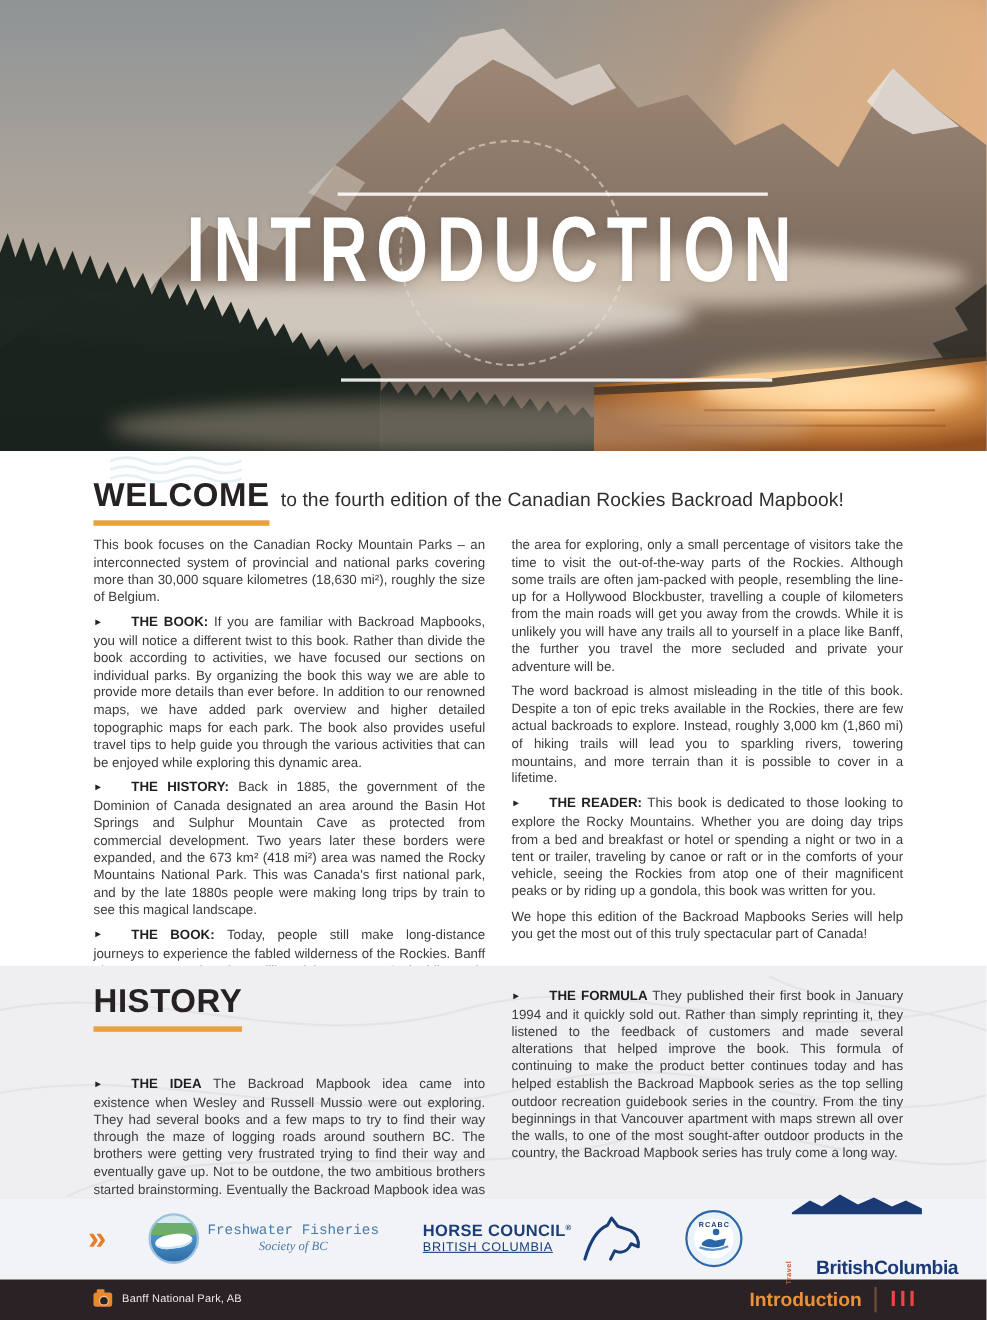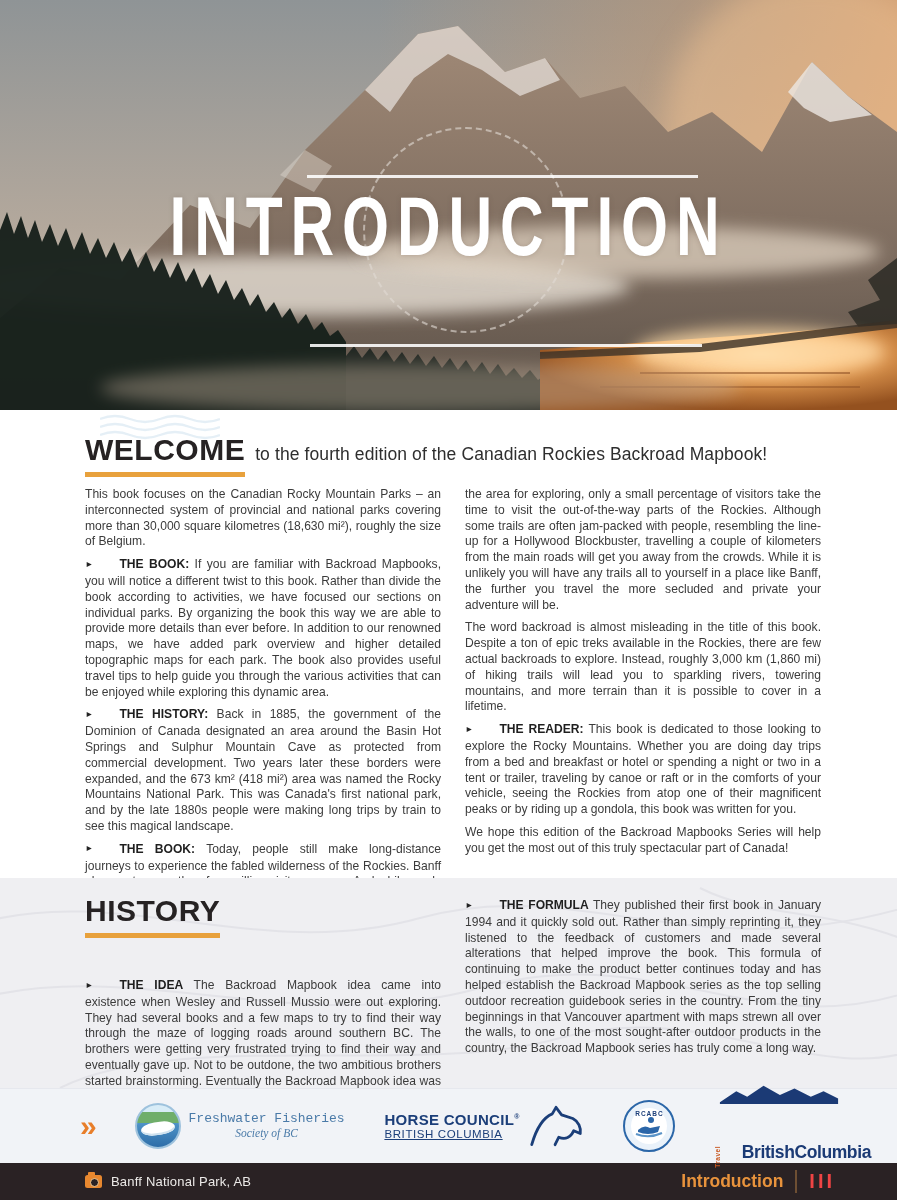--- a/index.html
+++ b/index.html
@@ -76,21 +76,21 @@
   .tbc-word { font-size:17.5px; font-weight:700; color:#1b3a75; letter-spacing:-.4px; line-height:1; }
 
   
   .footer { width:897px; height:37px; background:#2a2224; display:flex; align-items:center; justify-content:space-between;
     padding:0 62px 0 85px; }
   .foot-left { display:flex; align-items:center; gap:9px; }
   .cam { position:relative; width:17px; height:13px; border-radius:2.5px; background:#E8882F; }
   .cam:before { content:''; position:absolute; top:-3px; left:3px; width:7px; height:4px; border-radius:1px; background:#E8882F; }
   .cam:after { content:''; position:absolute; top:2.5px; left:5px; width:7px; height:7px; border-radius:50%;
     background:#2a2224; border:1.6px solid #f6c98e; }
-  .caption { font-size:13px; font-weight:500; color:#eceae8; letter-spacing:.2px; }
+  .caption { font-size:10px; font-weight:500; color:#eceae8; letter-spacing:.2px; }
   .foot-right { display:flex; align-items:center; gap:12px; }
   .section-label { font-size:17.5px; font-weight:700; color:#E8933C; }
   .foot-div { width:2px; height:23px; background:#6e4f33; }
   .page-num { font-size:20px; font-weight:700; color:#ef4444; letter-spacing:3px; }
 </style>
 </head>
 <body>
 
 <div>
 

